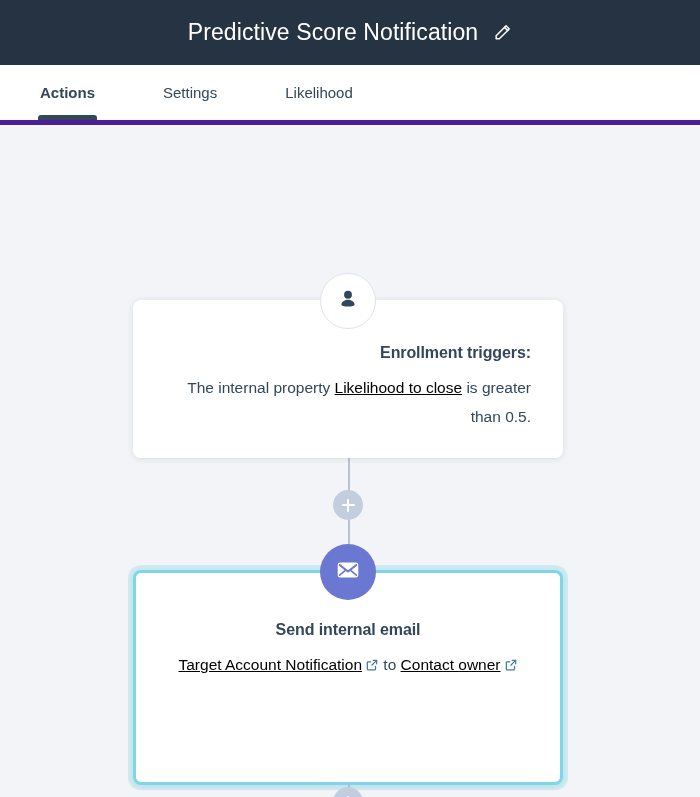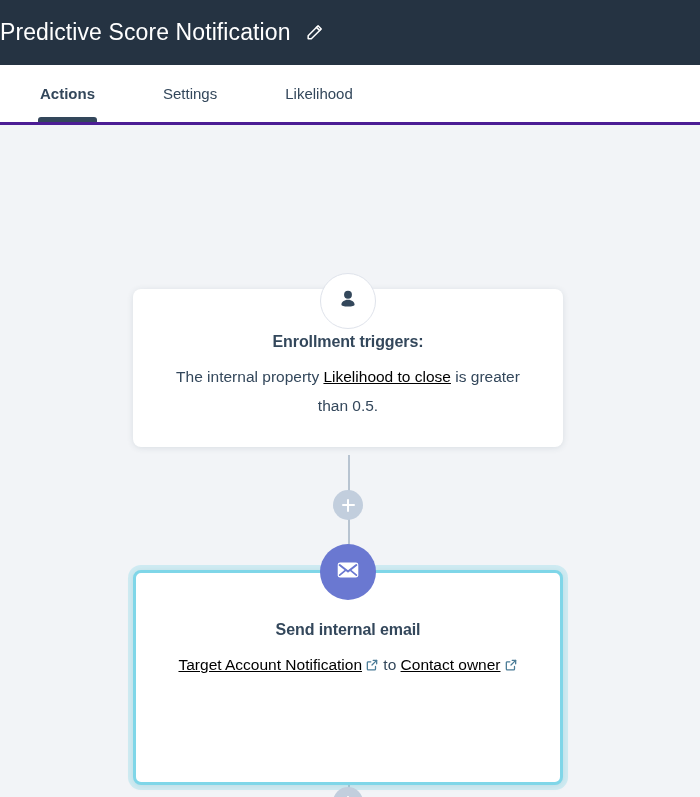--- a/index.html
+++ b/index.html
@@ -14,20 +14,21 @@
     overflow: hidden;
     position: relative;
   }
 
   
   .titlebar {
     height: 65px;
     background: #253342;
     display: flex;
     align-items: center;
+    justify-content: center;
     gap: 14px;
   }
   .titlebar-title {
     color: #ffffff;
     font-size: 23px;
     font-weight: 400;
     letter-spacing: 0.1px;
     line-height: 1;
   }
   .edit-icon {
@@ -36,21 +37,21 @@
     justify-content: center;
     width: 20px;
     height: 20px;
     cursor: pointer;
   }
 
   
   .tabbar {
     height: 60px;
     background: #ffffff;
-    border-bottom: 3px solid #4c1d95;
+    border-bottom: 5px solid #4c1d95;
     display: flex;
     align-items: stretch;
     padding-left: 40px;
     box-sizing: border-box;
   }
   .tab {
     position: relative;
     display: flex;
     align-items: center;
     font-size: 15px;
@@ -121,23 +122,24 @@
     position: absolute;
     left: 133px;
     width: 430px;
     box-sizing: border-box;
     background: #ffffff;
     border-radius: 8px;
     box-shadow: 0 1px 6px rgba(45, 62, 80, 0.12);
     text-align: center;
   }
   .card-trigger {
-    top: 164px;
+    top: 175px;
     height: 158px;
     padding: 44px 32px 20px;
+    text-align: right;
   }
   .card-email {
     top: 445px;
     height: 215px;
     padding: 48px 30px 20px;
     border: 3px solid #7fd6e8;
     box-shadow: 0 0 0 5px rgba(127, 214, 232, 0.30),
                 0 1px 6px rgba(45, 62, 80, 0.12);
   }
 

